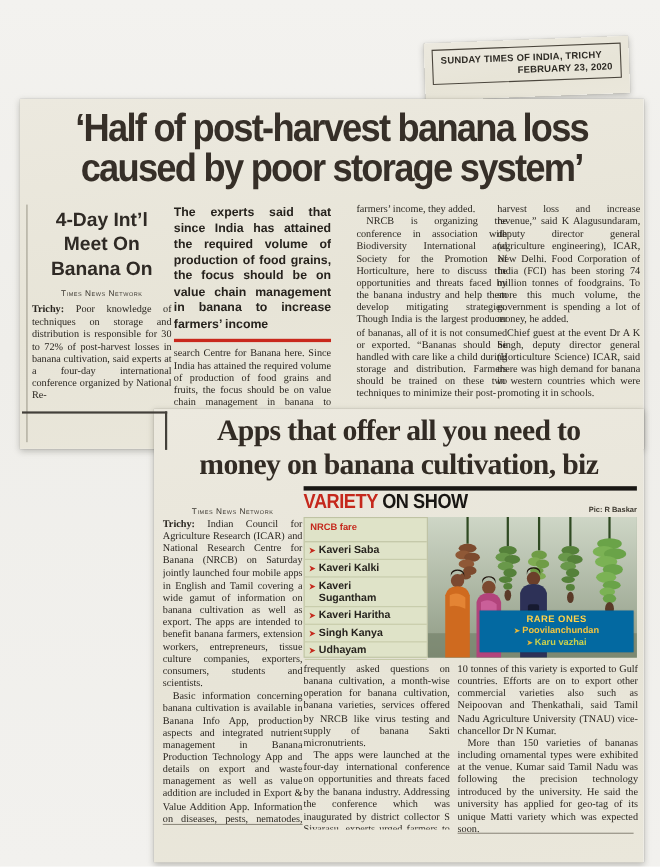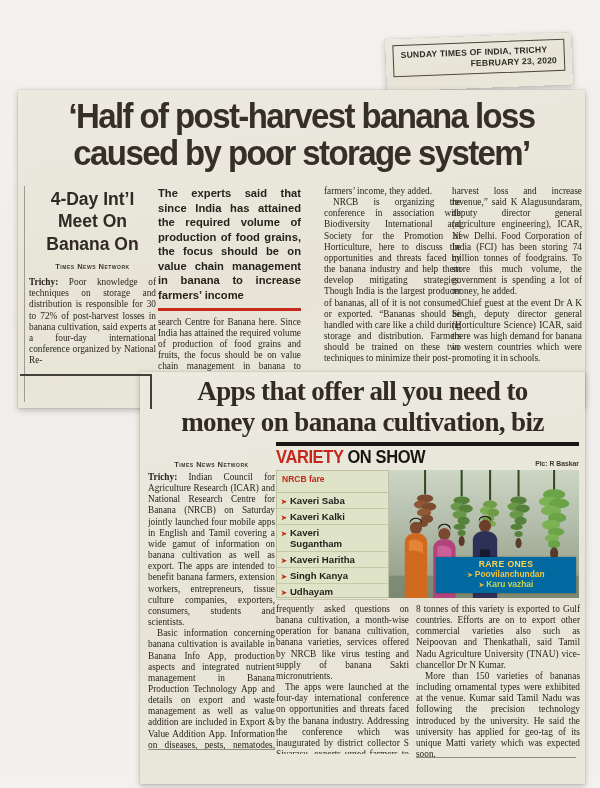--- a/index.html
+++ b/index.html
@@ -13,21 +13,21 @@
   
   .a1{left:18px;top:90px;width:567px;height:318px;}
   .a1-head{position:absolute;left:0;top:8px;width:100%;text-align:center;font-weight:800;font-size:33px;line-height:1.04;letter-spacing:-1.6px;color:#362f28;transform:scaleY(1.08);transform-origin:top;}
   .col{position:absolute;overflow:hidden;}
   .a1 .row-top{top:96px;height:216px;}
   .c1{left:6px;width:127px;border-left:1px solid #a09c8d;padding-left:4px;}
   .c2{left:140px;width:143px;}
   .c3{left:290px;width:137px;margin-left:16px;}
   .c4{left:434px;width:130px;}
   .sub-head{font-size:17.5px;font-weight:700;line-height:1.28;text-align:center;color:#2f2a25;margin:2px 0 7px;}
-  .byline{font-weight:700;font-size:7.5px;letter-spacing:.5px;color:#3a362f;text-align:center;font-variant:small-caps;margin-bottom:6px;}
+  .byline{font-weight:400;font-size:7.5px;letter-spacing:.5px;color:#3a362f;text-align:center;font-variant:small-caps;margin-bottom:6px;}
   .body-text{font-family:"Liberation Serif",serif;font-size:9.3px;line-height:1.2;color:#29251f;text-align:justify;}
   .lead{font-weight:700;}
   .indent{text-indent:9px;}
   .standfirst{font-size:11.2px;font-weight:700;line-height:1.3;color:#26221d;text-align:justify;}
   .red-rule{height:3px;background:#c9281c;margin:5px 0 6px;}
   .corner-rule{position:absolute;left:20px;top:374px;width:130px;height:33px;border-top:2.5px solid #43403a;border-right:2.5px solid #43403a;}
   
   .a2{left:140px;top:372px;width:445px;height:412px;}
   .a2-head{position:absolute;left:0;top:4px;width:100%;text-align:center;font-family:"Liberation Serif",serif;font-weight:600;font-size:27px;line-height:1.15;letter-spacing:-.6px;color:#322b24;}
   .a2 .byline{position:absolute;left:8px;top:88px;width:127px;}
@@ -237,21 +237,21 @@
         </div>
       </div>
     </div>
 
     <div class="col a2c2">
       <div class="body-text">frequently asked questions on banana cultivation, a month-wise operation for banana cultivation, banana varieties, services offered by NRCB like virus testing and supply of banana Sakti micronutrients.</div>
       <div class="body-text indent">The apps were launched at the four-day international conference on opportunities and threats faced by the banana industry. Addressing the conference which was inaugurated by district collector S Sivarasu, experts urged farmers to utilize the export potential of Nendran banana to Gulf countries. Every day at least</div>
     </div>
 
     <div class="col a2c3">
-      <div class="body-text">8 tonnes of this variety is exported to Gulf countries. Efforts are on to export other commercial varieties also such as Neipoovan and Thenkathali, said Tamil Nadu Agriculture University (TNAU) vice-chancellor Dr N Kumar.</div>
+      <div class="body-text">10 tonnes of this variety is exported to Gulf countries. Efforts are on to export other commercial varieties also such as Neipoovan and Thenkathali, said Tamil Nadu Agriculture University (TNAU) vice-chancellor Dr N Kumar.</div>
       <div class="body-text indent">More than 150 varieties of bananas including ornamental types were exhibited at the venue. Kumar said Tamil Nadu was following the precision technology introduced by the university. He said the university has applied for geo-tag of its unique Matti variety which was expected soon.</div>
     </div>
 
     <div class="hairline" style="left:8px;top:377px;width:127px;"></div>
     <div class="hairline" style="left:276px;top:385px;width:160px;"></div>
   </div>
 
   <div class="corner-rule"></div>
 
 </div>

